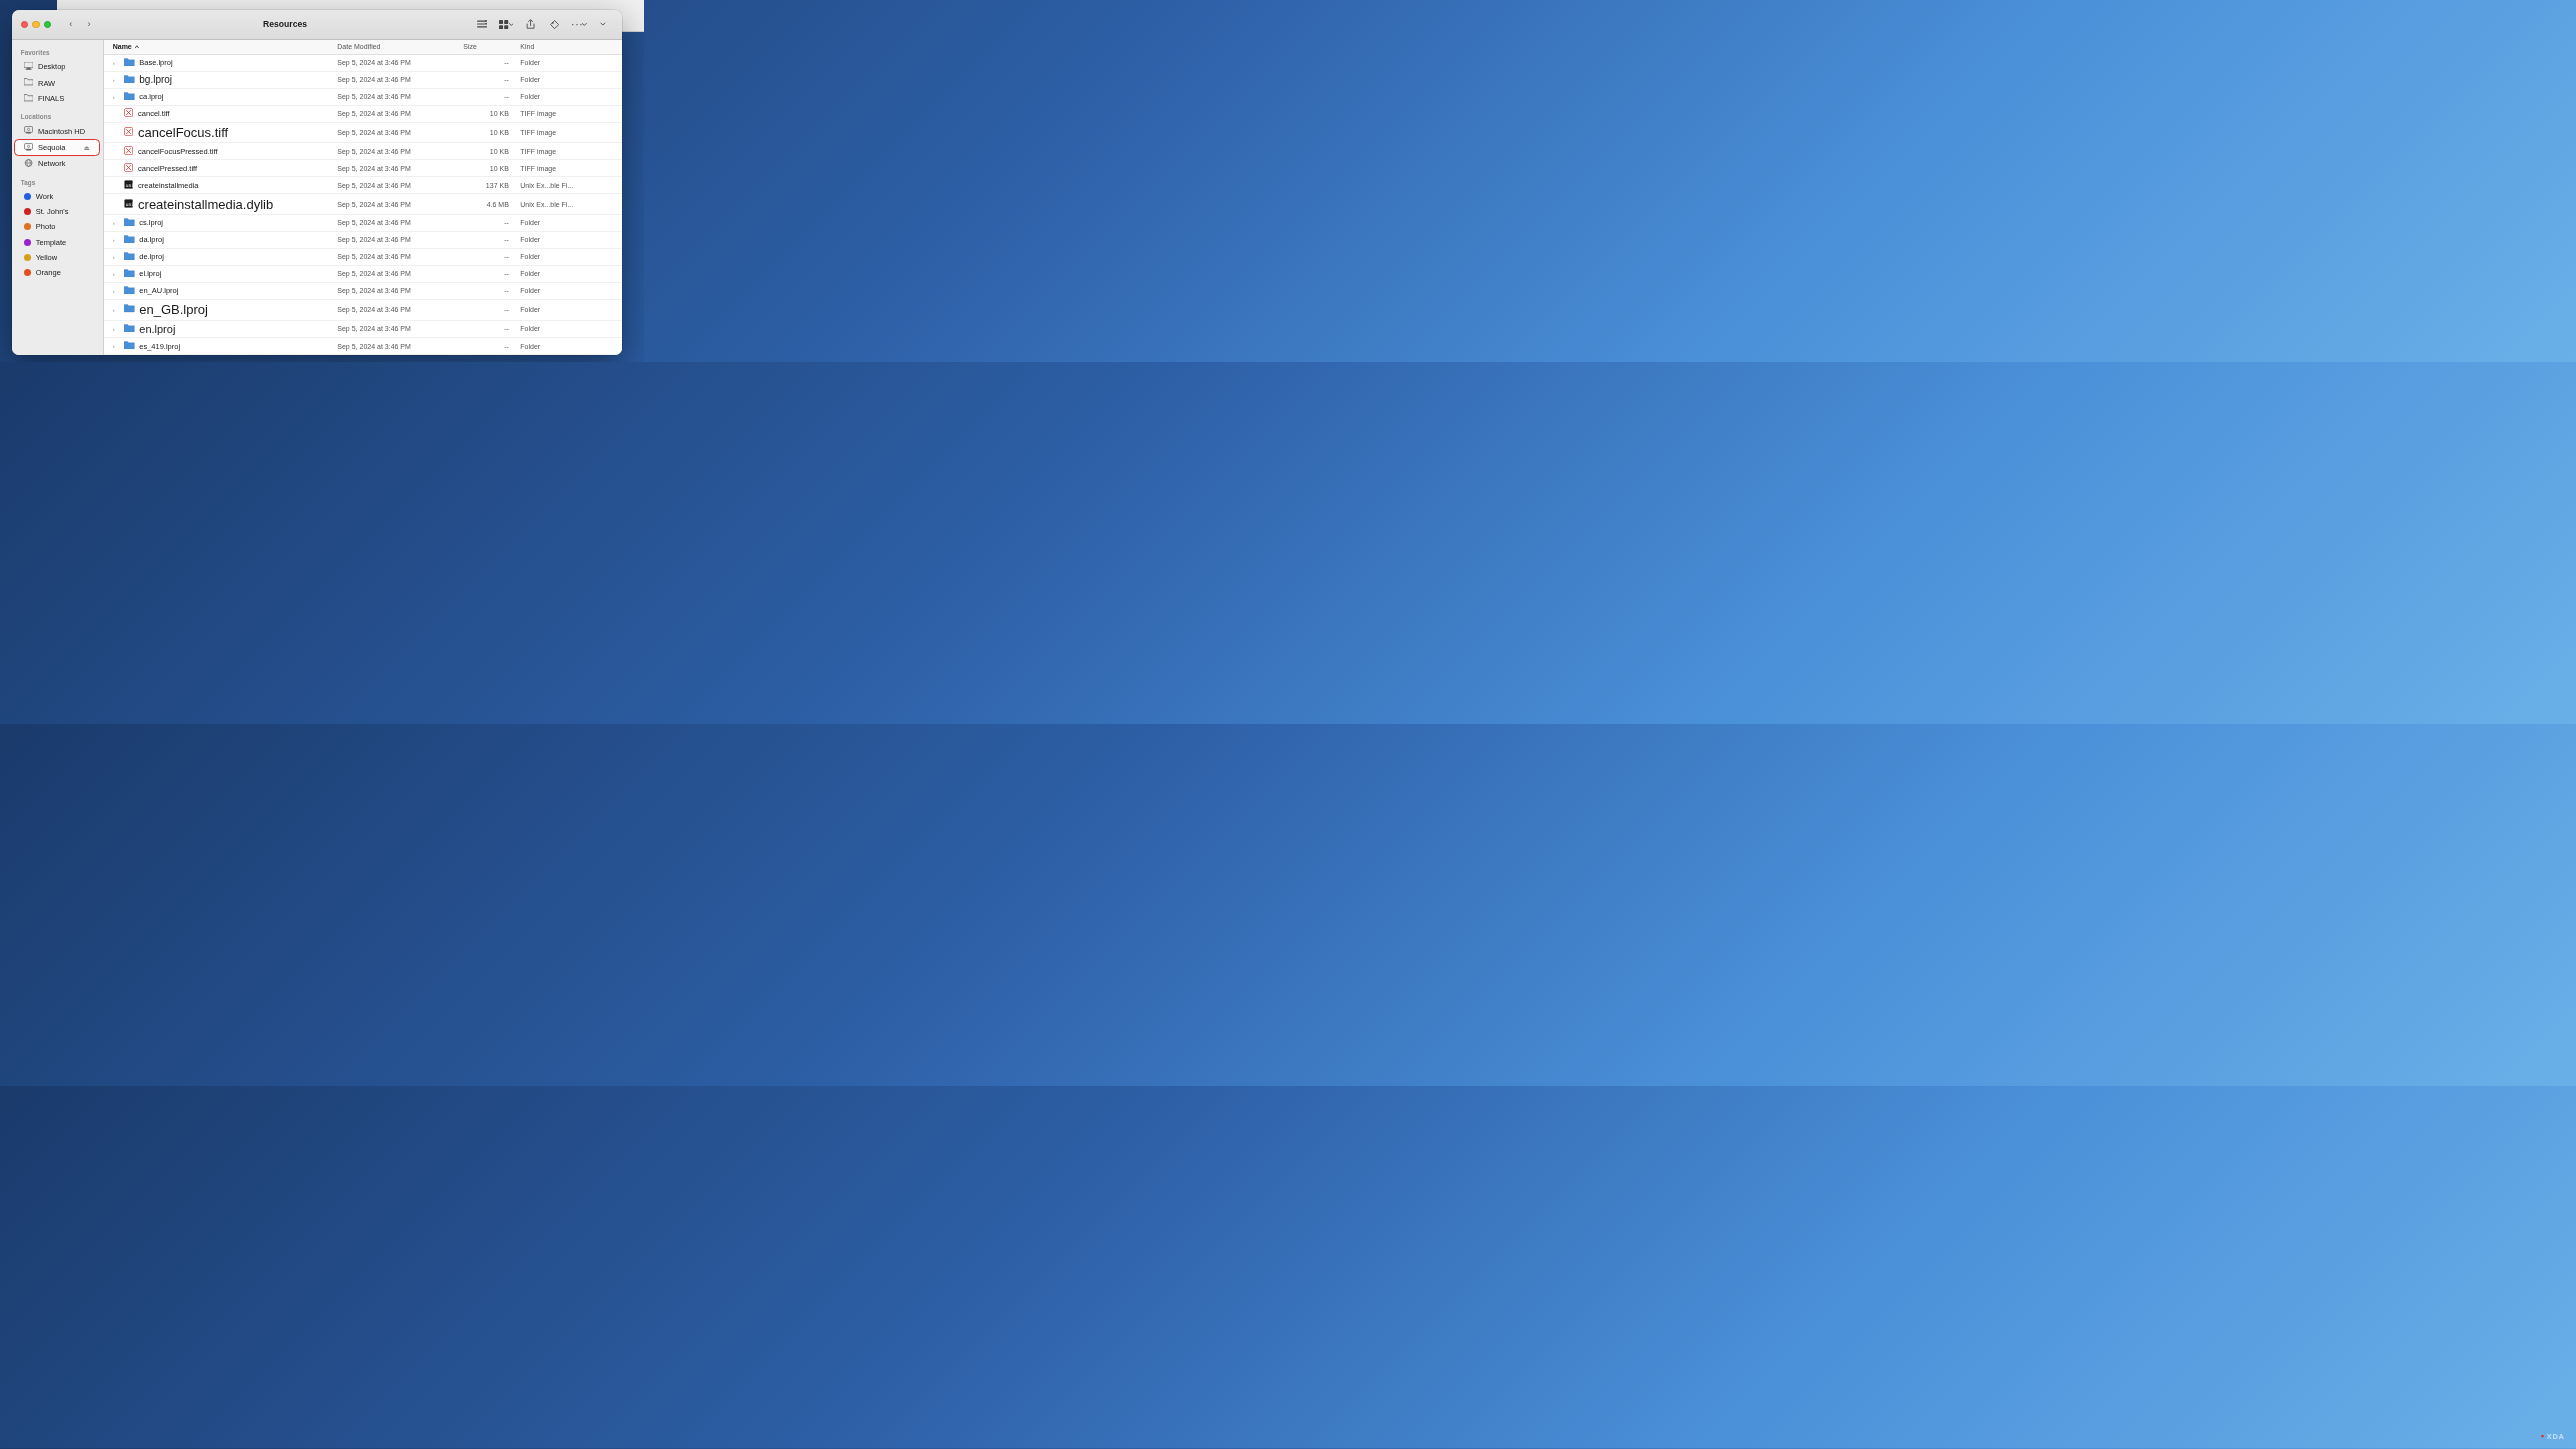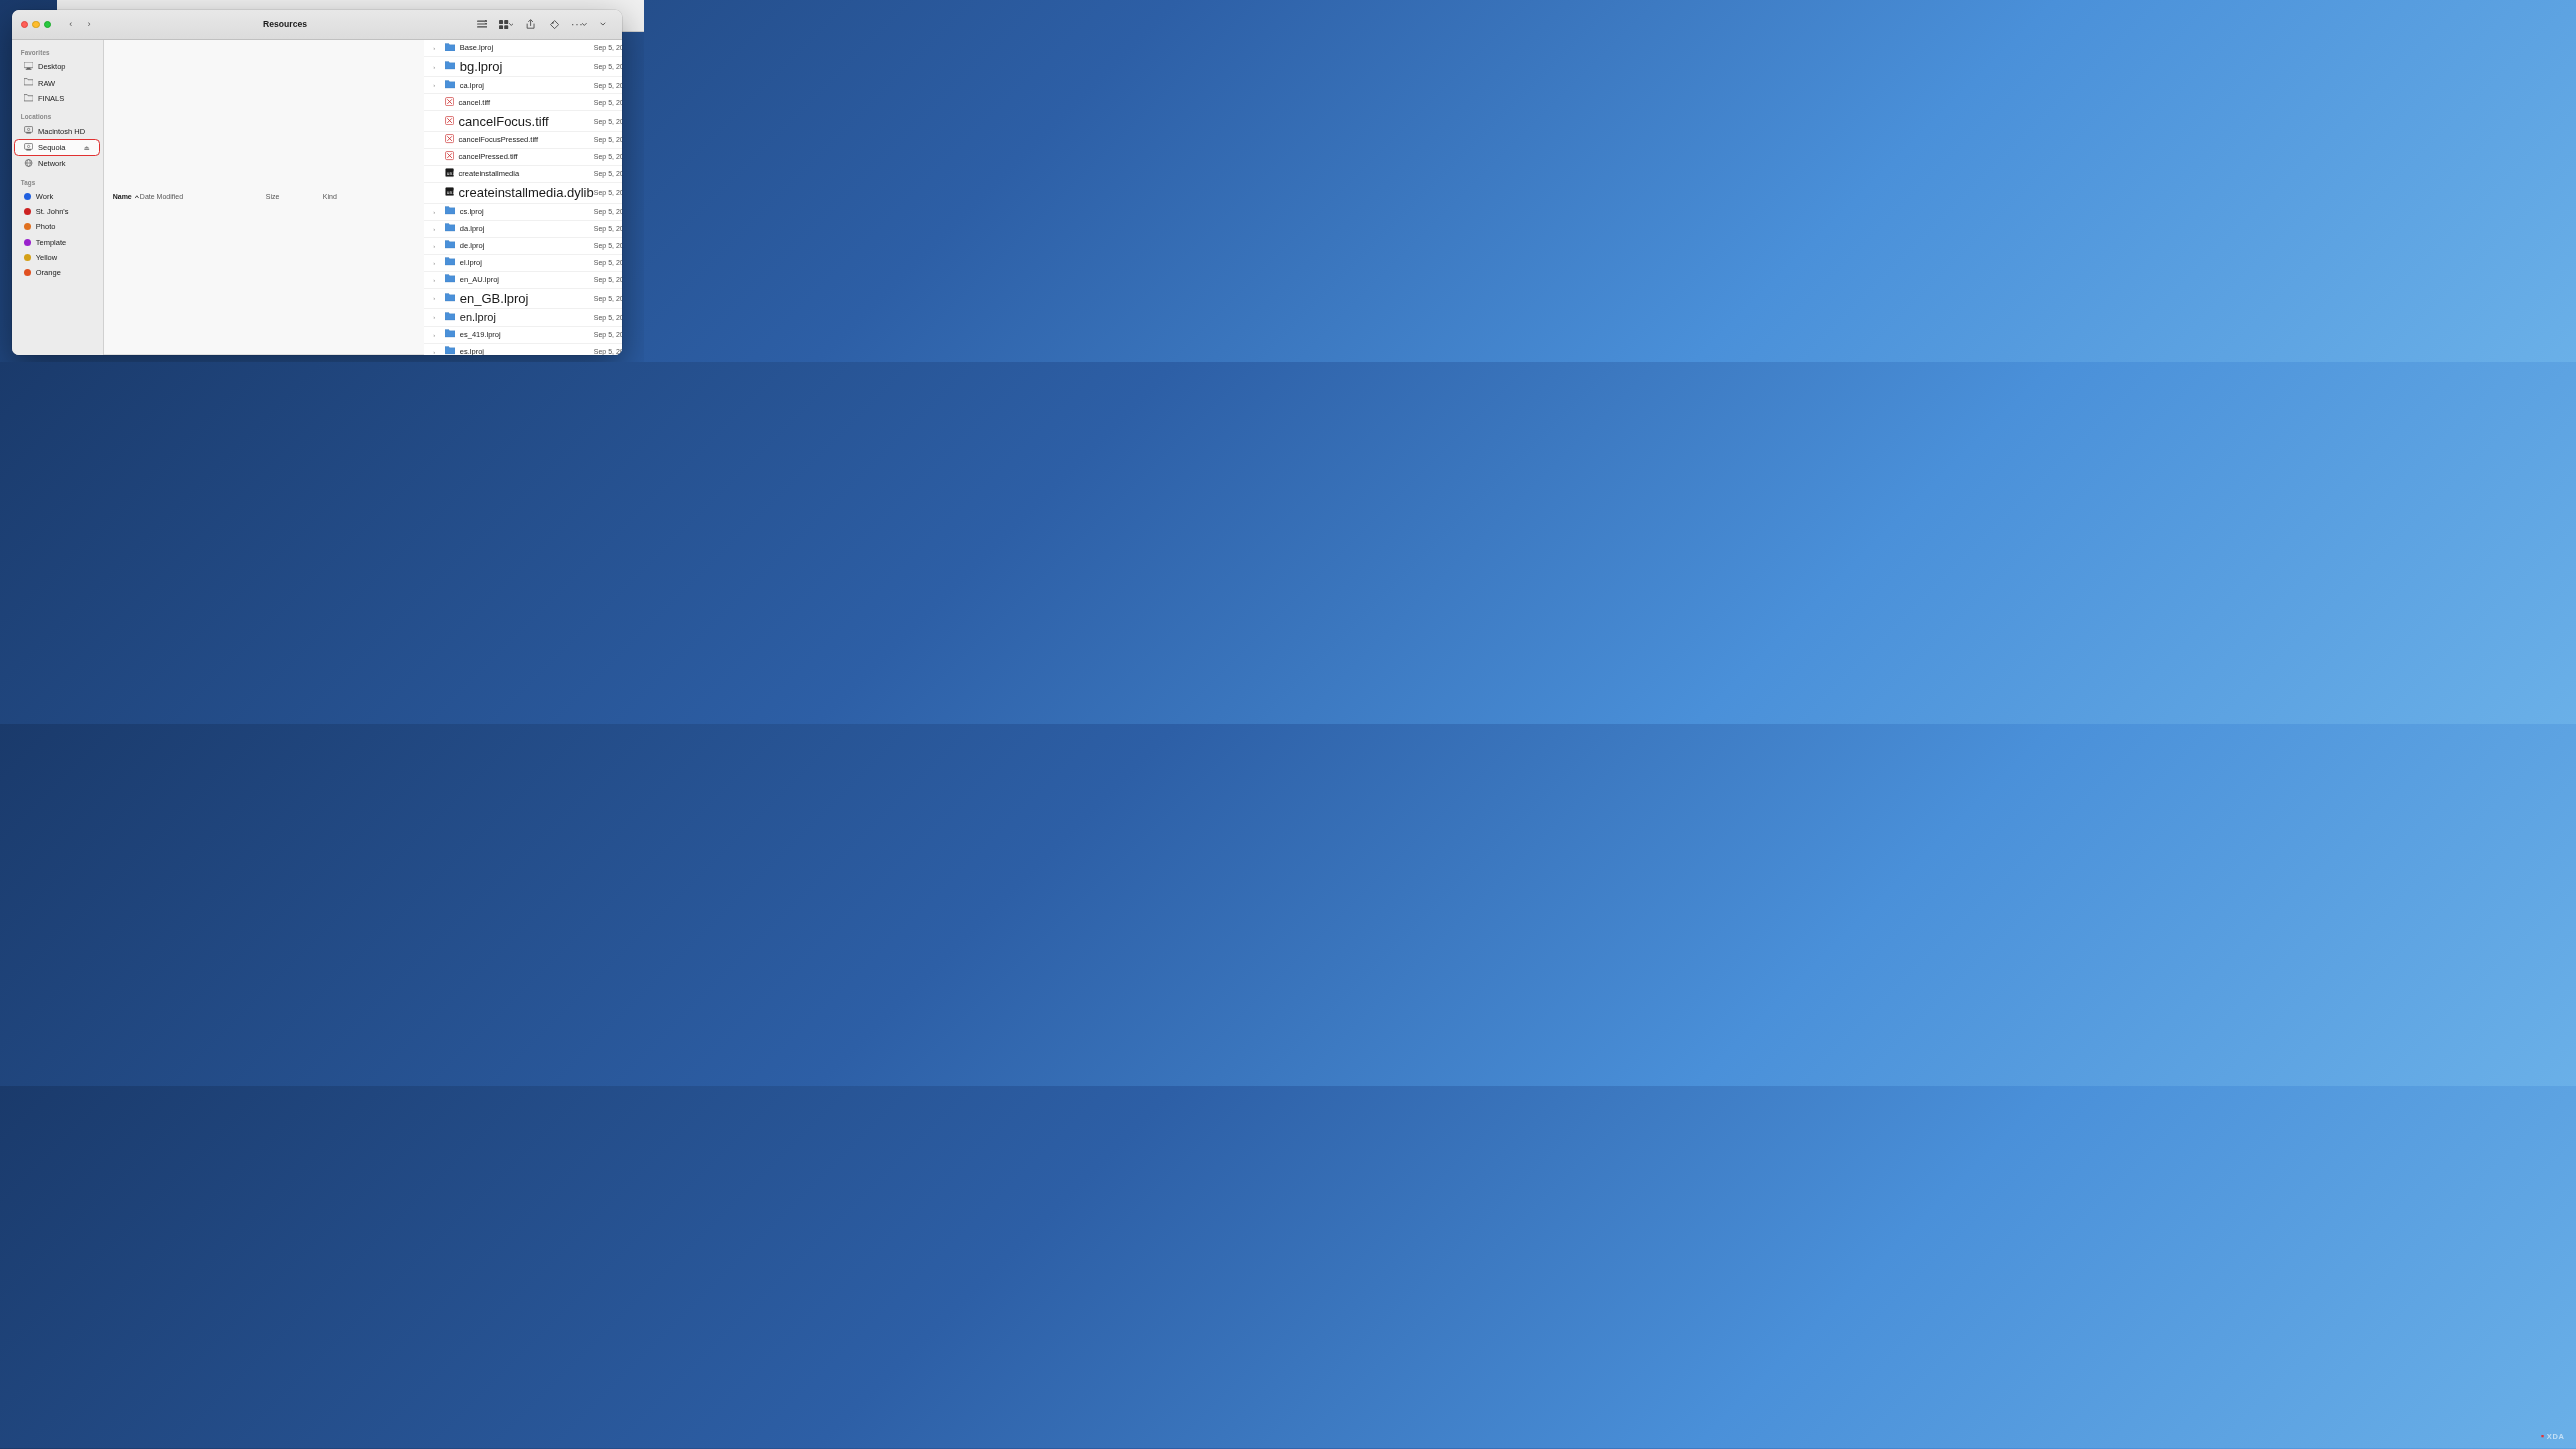--- a/index.html
+++ b/index.html
@@ -182,20 +182,21 @@
       border-radius: 50%;
       flex-shrink: 0;
     }
 
     
     .file-list {
       flex: 1;
       background: #ffffff;
       overflow-y: auto;
       display: flex;
+      flex-direction: column;
     }
 
     .file-list-header {
       display: grid;
       grid-template-columns: 1fr 126px 57px 92px;
       padding: 3.5px 9.2px;
       border-bottom: 0.6px solid #e0e0e0;
       background: #f8f8f8;
       position: sticky;
       top: 0;
@@ -446,21 +447,21 @@
     <div class="file-date">Sep 5, 2024 at 3:46 PM</div>
     <div class="file-size">--</div>
     <div class="file-kind">Folder</div>
   </div>
           <div class="file-row">
     <div class="file-name-cell">
       <span class="expand-arrow">›</span>
       <span class="file-icon"><svg width="10.4" height="8.6" viewBox="0 0 18 15" fill="none">
       <path d="M0,3 L0,14 L18,14 L18,3 L8,3 L6.5,1 L0,1 Z" fill="#4a90d9" stroke="#3070b0" stroke-width="0.5"></path>
     </svg></span>
-      <span style="font-size:13px; color:#1a1a1a;">bg.lproj</span>
+      <span style="font-size:10px; color:#1a1a1a;">bg.lproj</span>
     </div>
     <div class="file-date">Sep 5, 2024 at 3:46 PM</div>
     <div class="file-size">--</div>
     <div class="file-kind">Folder</div>
   </div>
           <div class="file-row">
     <div class="file-name-cell">
       <span class="expand-arrow">›</span>
       <span class="file-icon"><svg width="10.4" height="8.6" viewBox="0 0 18 15" fill="none">
       <path d="M0,3 L0,14 L18,14 L18,3 L8,3 L6.5,1 L0,1 Z" fill="#4a90d9" stroke="#3070b0" stroke-width="0.5"></path>

